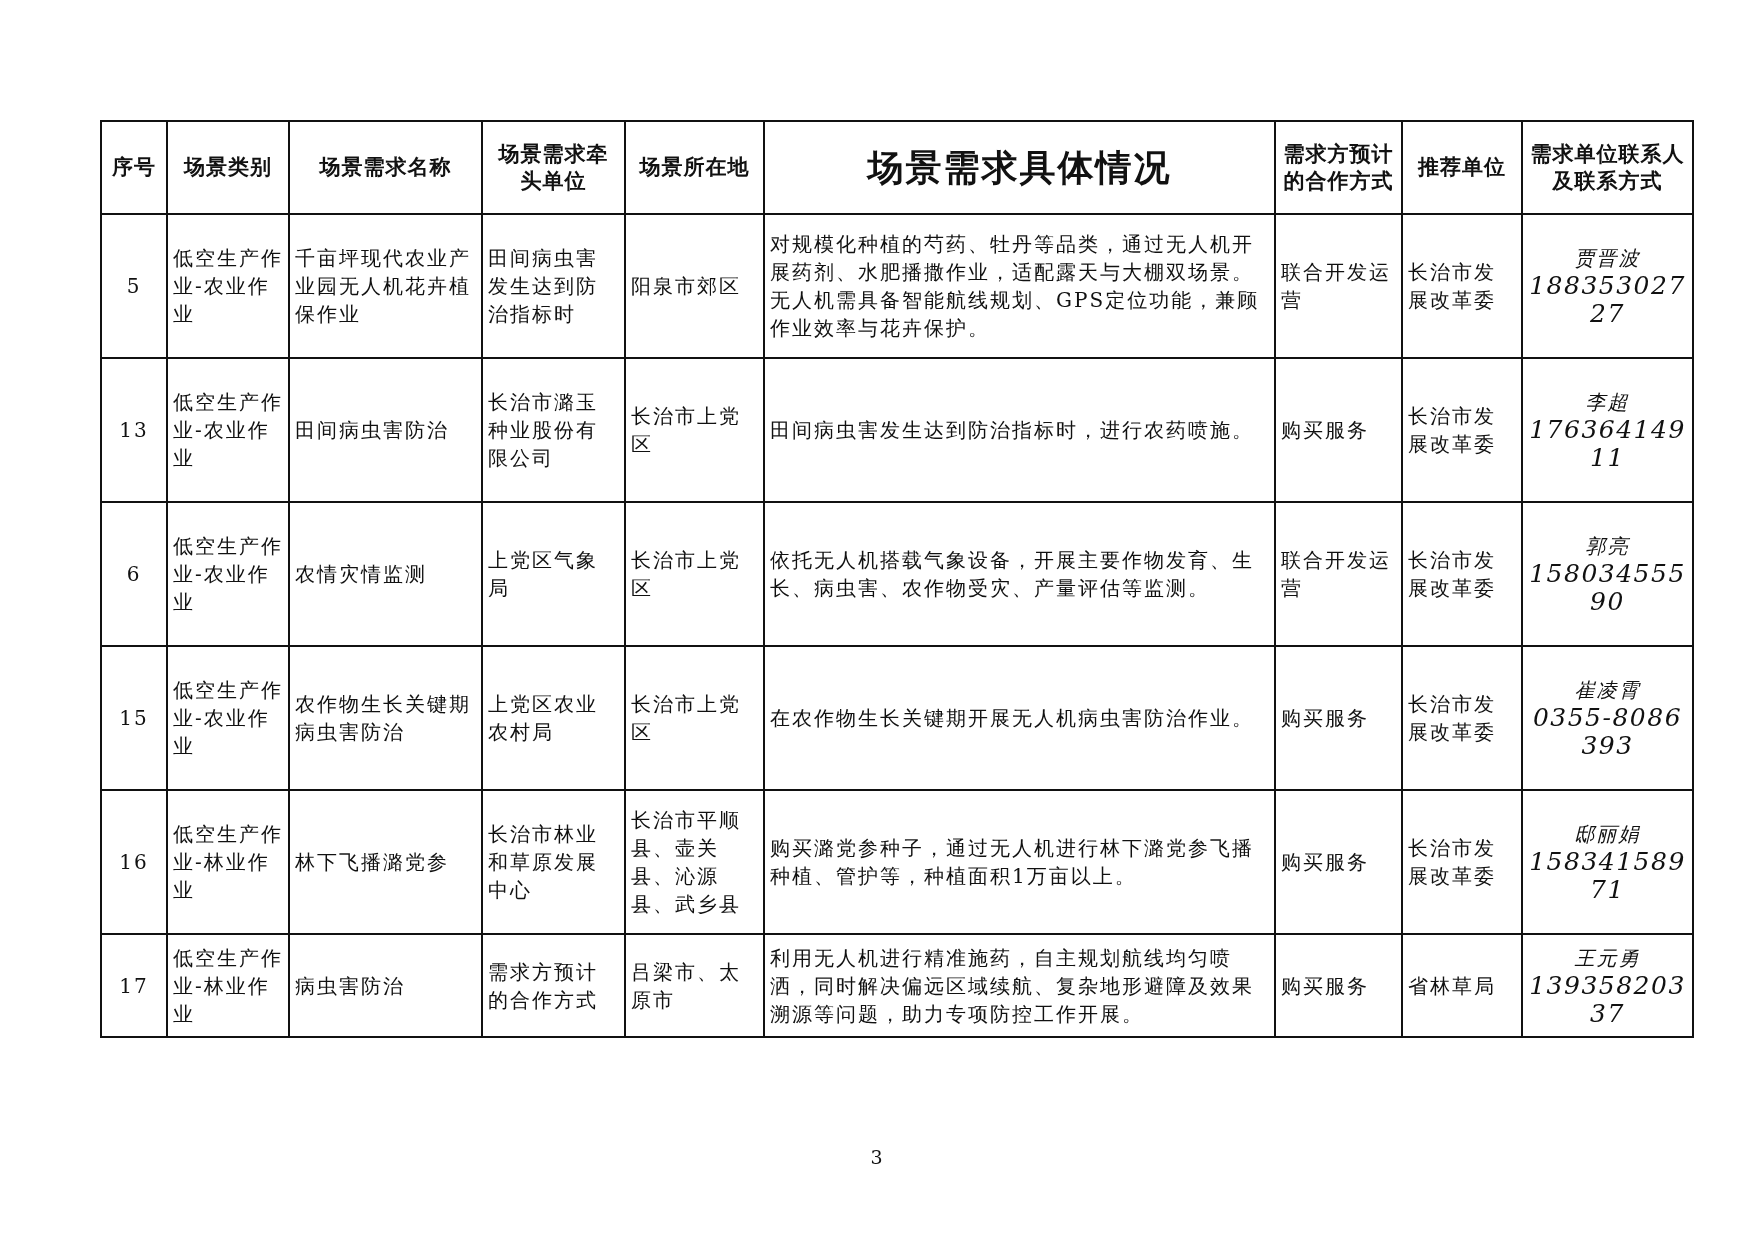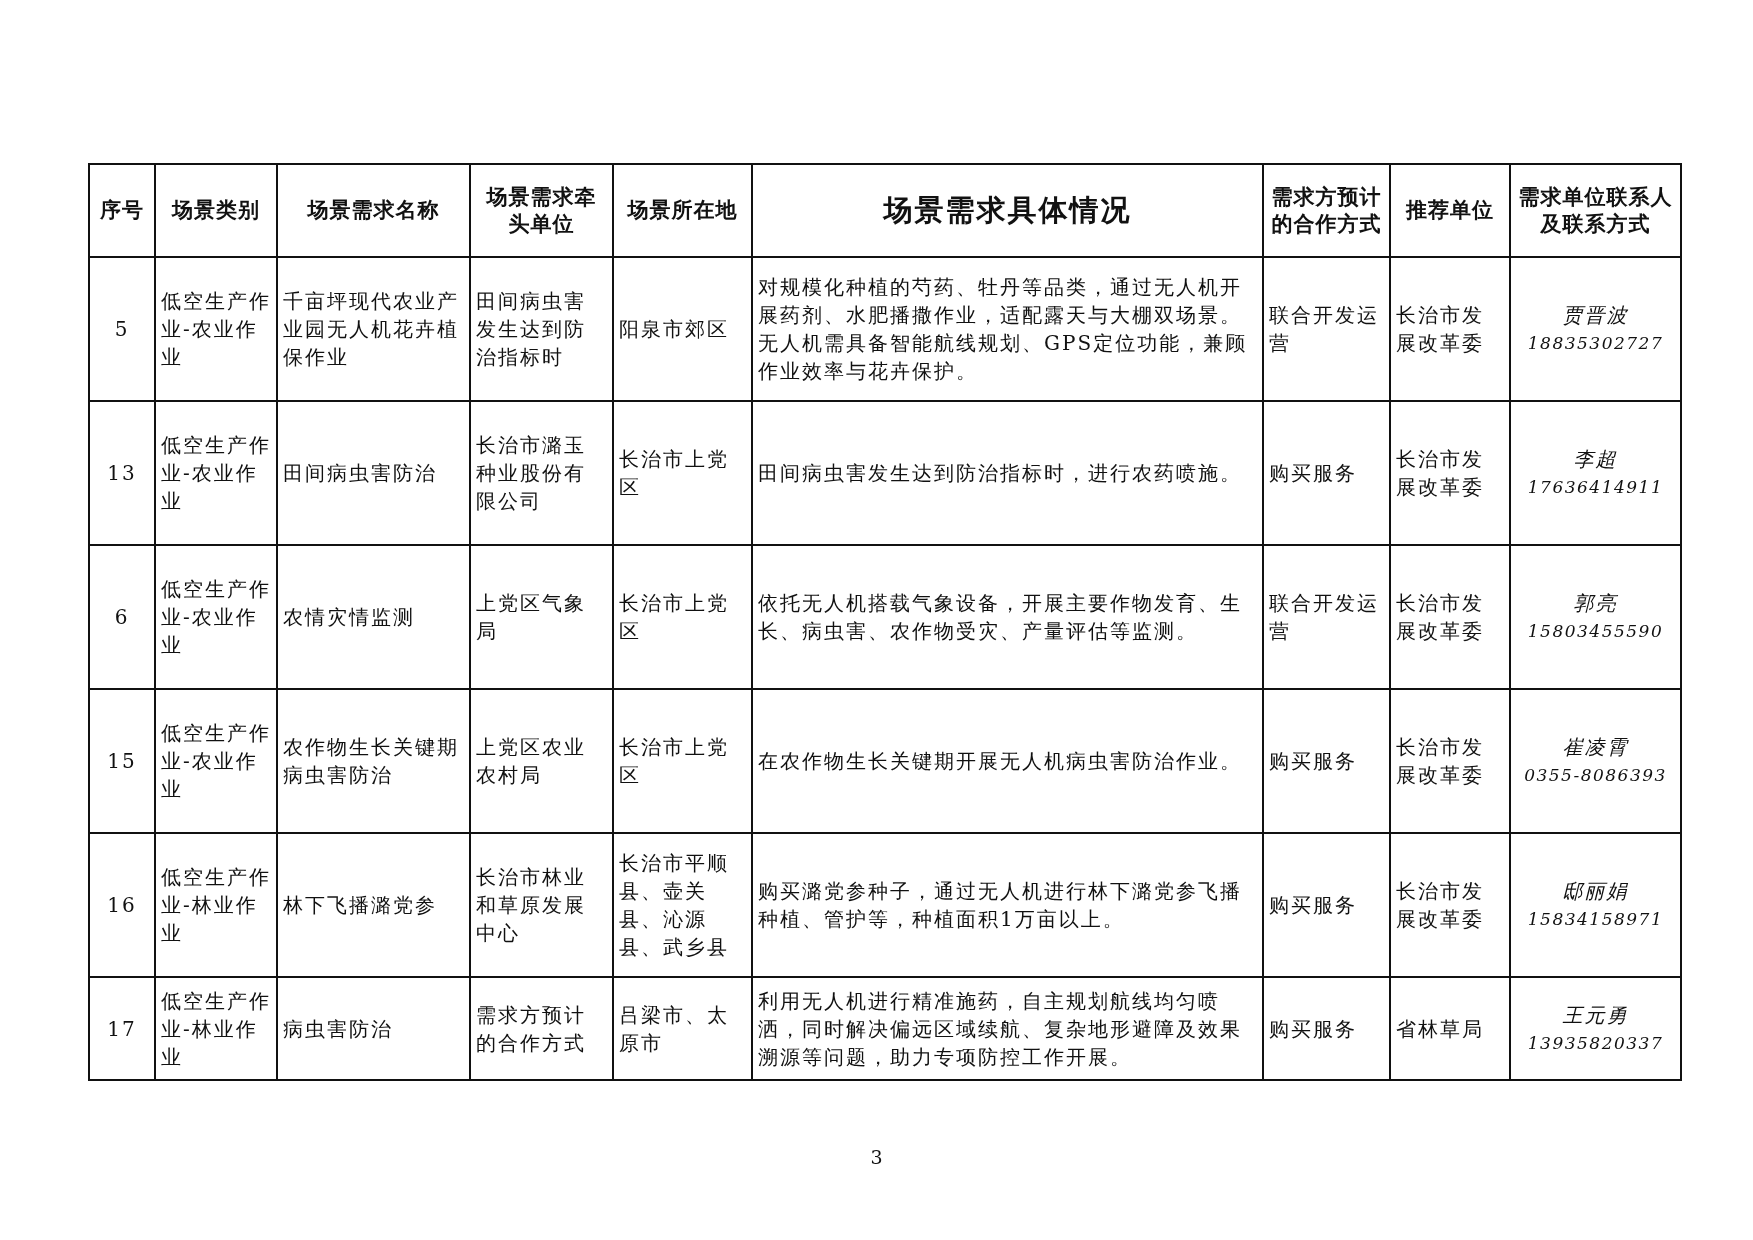--- a/index.html
+++ b/index.html
@@ -1,31 +1,31 @@
 <!DOCTYPE html>
 <html><head>
 <meta charset="utf-8">
 <style>
   html, body { margin: 0; padding: 0; background: #ffffff; }
   body { width: 1753px; height: 1240px; position: relative; overflow: hidden;
          font-family: "DejaVu Serif", "Liberation Serif", serif; color: #111; }
-  table.grid { position: absolute; left: 88px; top: 120px; width: 1592px;
-               border-collapse: collapse; table-layout: fixed; margin-top: 43px; }
+  table.grid { position: absolute; left: 100px; top: 120px; width: 1592px;
+               border-collapse: collapse; table-layout: fixed; }
   table.grid td, table.grid th { border: 2px solid #111; padding: 0 5px; vertical-align: middle;
                font-size: 20px; line-height: 28px; letter-spacing: 2px; word-break: break-all; }
   table.grid th { font-weight: bold; text-align: center; height: 91px; letter-spacing: 1px;
                   font-family: "DejaVu Sans", "Liberation Sans", sans-serif; font-size: 21px; line-height: 27px; }
-  table.grid th.big { font-size: 29px; letter-spacing: 2px; }
+  table.grid th.big { font-size: 36px; letter-spacing: 2px; }
   tr.r td { height: 142px; }
   tr.r.last td { height: 101px; }
   td.num { text-align: center; font-size: 19px; letter-spacing: 0; }
   td.desc { font-size: 19.5px; line-height: 28px; letter-spacing: 0.5px; padding: 0 6px; }
   td.contact { text-align: center; letter-spacing: 1px; font-style: italic; }
   td.contact span { display: block; }
-  td.contact .phone { letter-spacing: 1.5px; font-size: 17px; }
+  td.contact .phone { letter-spacing: 1.5px; font-size: 25px; }
   .page-num { position: absolute; left: 0; width: 1753px; top: 1146px; text-align: center; font-size: 19px; }
 </style>
 </head>
 <body>
 
 <table class="grid">
   <colgroup>
     <col style="width:66px">
     <col style="width:122px">
     <col style="width:193px">

